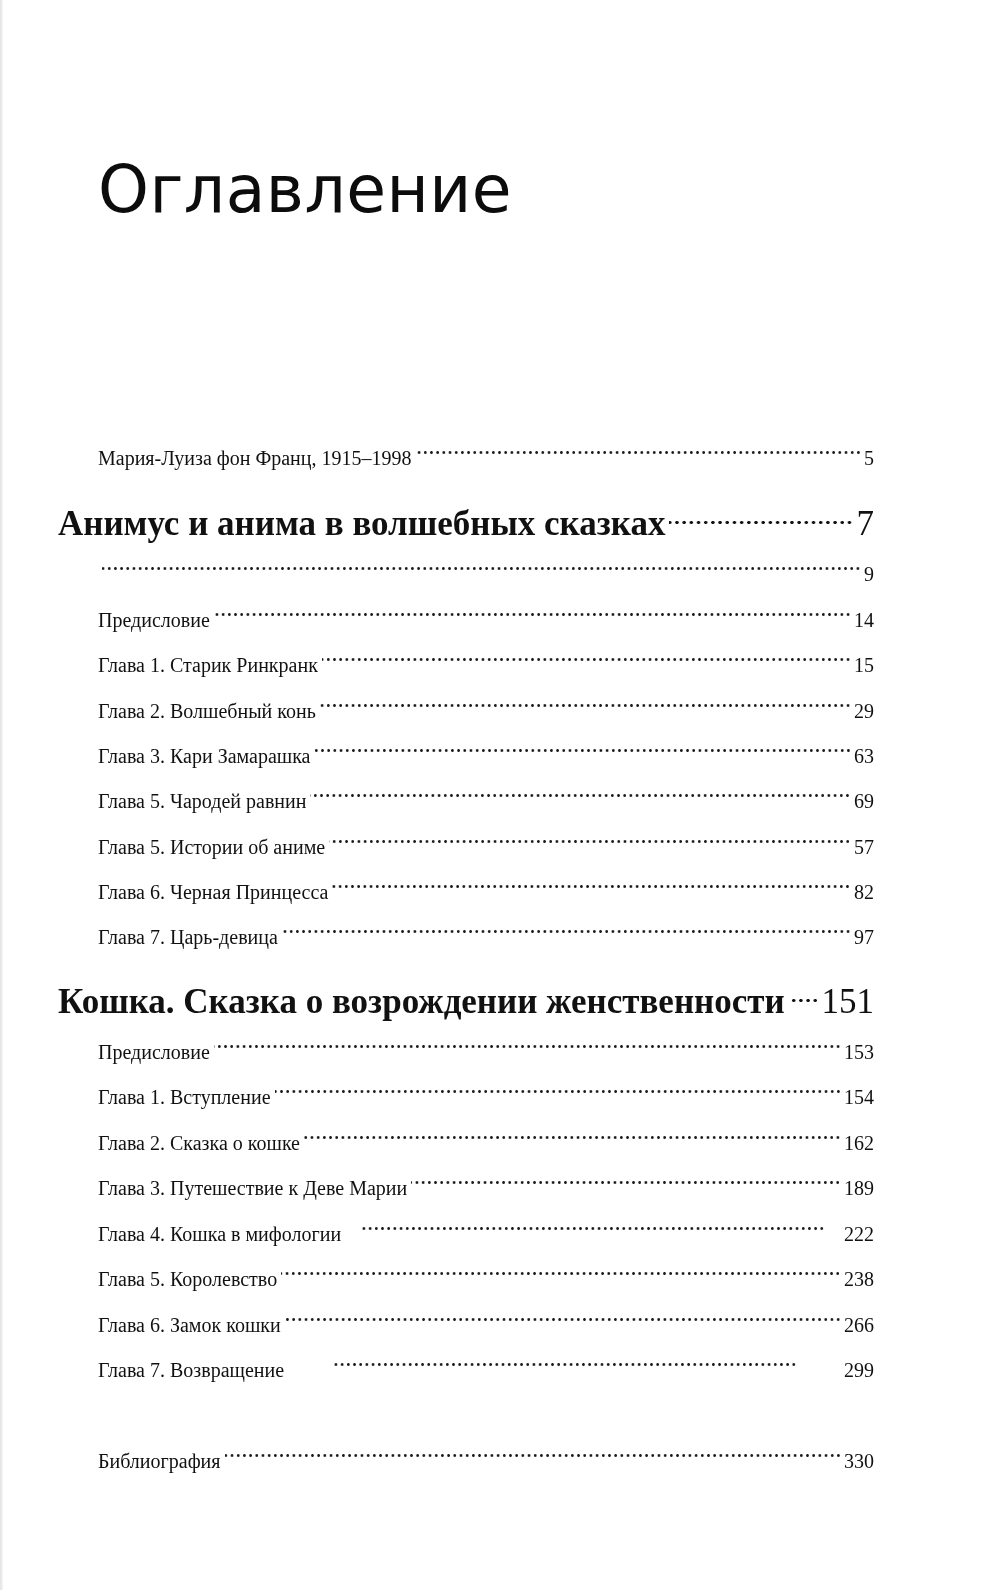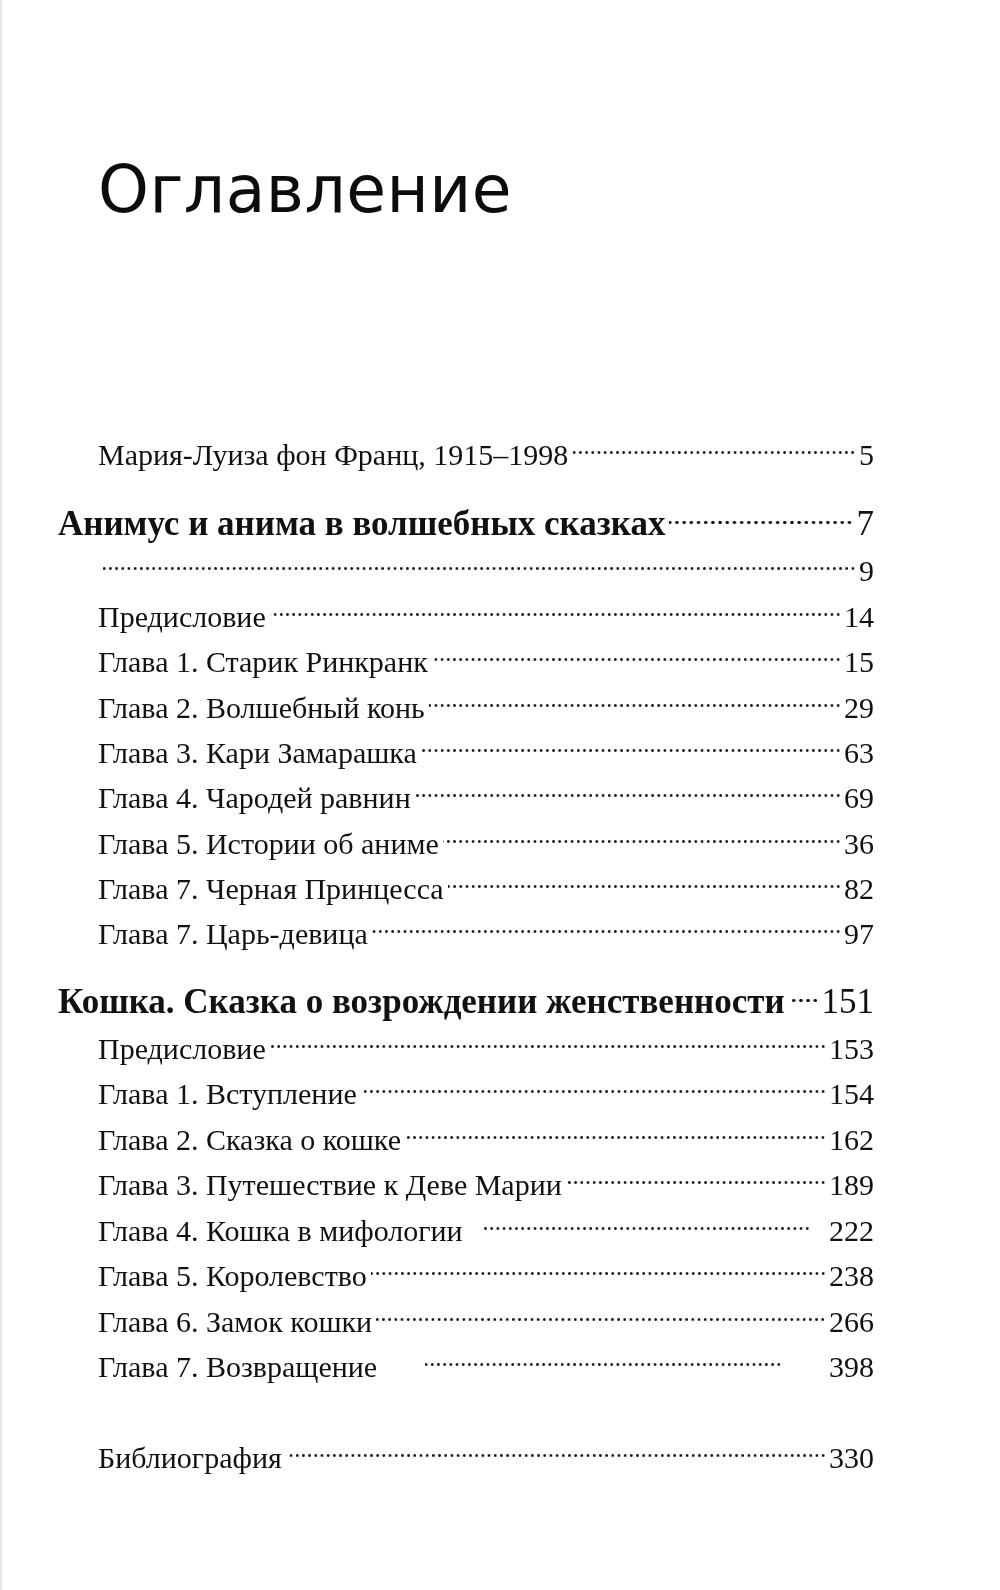--- a/index.html
+++ b/index.html
@@ -44,21 +44,21 @@
       width: 1000px;
       height: 1590px;
     }
     .row {
       position: absolute;
       display: flex;
       align-items: baseline;
       right: 126px;
       height: 40px;
       font-family: "Liberation Serif", "DejaVu Serif", serif;
-      font-size: 30px;
+      font-size: 20px;
       line-height: 40px;
       color: #111111;
       white-space: nowrap;
     }
     .row.sub { left: 98px; }
     .row.part {
       left: 58px;
       font-weight: bold;
       font-size: 35px;
     }
@@ -131,31 +131,31 @@
       <span class="label">Глава 2. Волшебный конь</span>
       <span class="leader"></span>
       <span class="page">29</span>
     </div>
   <div class="row sub" style="top: 723px;">
       <span class="label">Глава 3. Кари Замарашка</span>
       <span class="leader"></span>
       <span class="page">63</span>
     </div>
   <div class="row sub" style="top: 768px;">
-      <span class="label">Глава 4. Чародей равнин</span>
+      <span class="label">Глава 5. Чародей равнин</span>
       <span class="leader"></span>
       <span class="page">69</span>
     </div>
   <div class="row sub" style="top: 814px;">
       <span class="label">Глава 5. Истории об аниме</span>
       <span class="leader"></span>
-      <span class="page">36</span>
+      <span class="page">57</span>
     </div>
   <div class="row sub" style="top: 859px;">
-      <span class="label">Глава 7. Черная Принцесса</span>
+      <span class="label">Глава 6. Черная Принцесса</span>
       <span class="leader"></span>
       <span class="page">82</span>
     </div>
   <div class="row sub" style="top: 904px;">
       <span class="label">Глава 7. Царь-девица</span>
       <span class="leader"></span>
       <span class="page">97</span>
     </div>
   <div class="row part" style="top: 973px;">
       <span class="label">Кошка. Сказка о возрождении женственности</span>
@@ -193,20 +193,20 @@
       <span class="page">238</span>
     </div>
   <div class="row sub" style="top: 1292px;">
       <span class="label">Глава 6. Замок кошки</span>
       <span class="leader"></span>
       <span class="page">266</span>
     </div>
   <div class="row sub" style="top: 1337px; gap: 44px;">
       <span class="label">Глава 7. Возвращение</span>
       <span class="leader"></span>
-      <span class="page">398</span>
+      <span class="page">299</span>
     </div>
   <div class="row sub" style="top: 1428px;">
       <span class="label">Библиография</span>
       <span class="leader"></span>
       <span class="page">330</span>
     </div>
 </div>
 
 </body></html>

